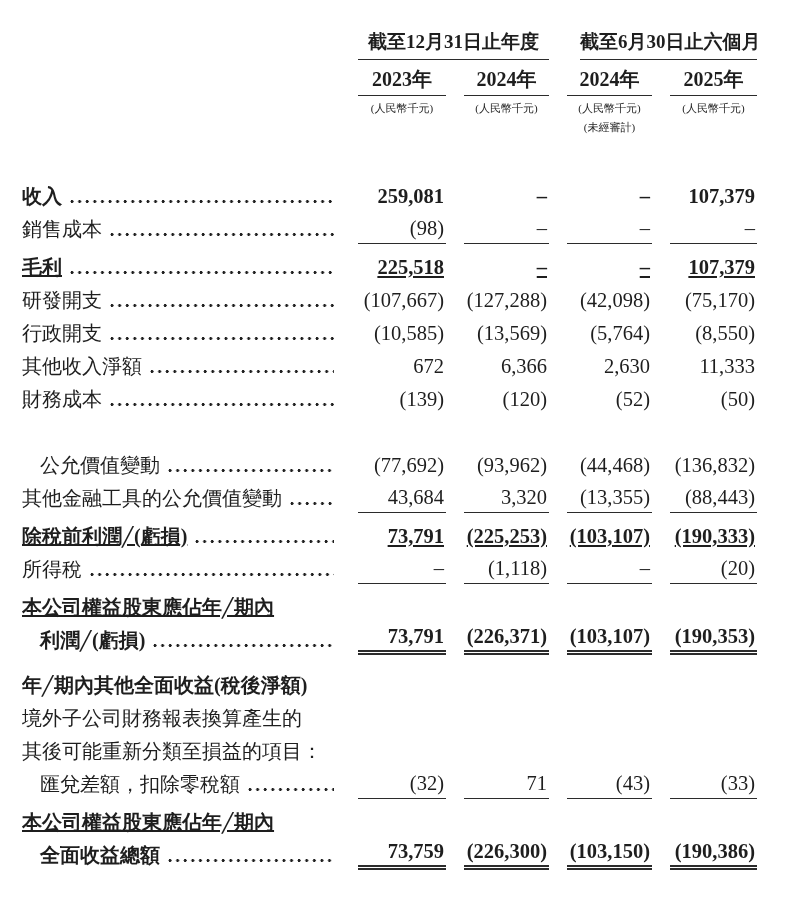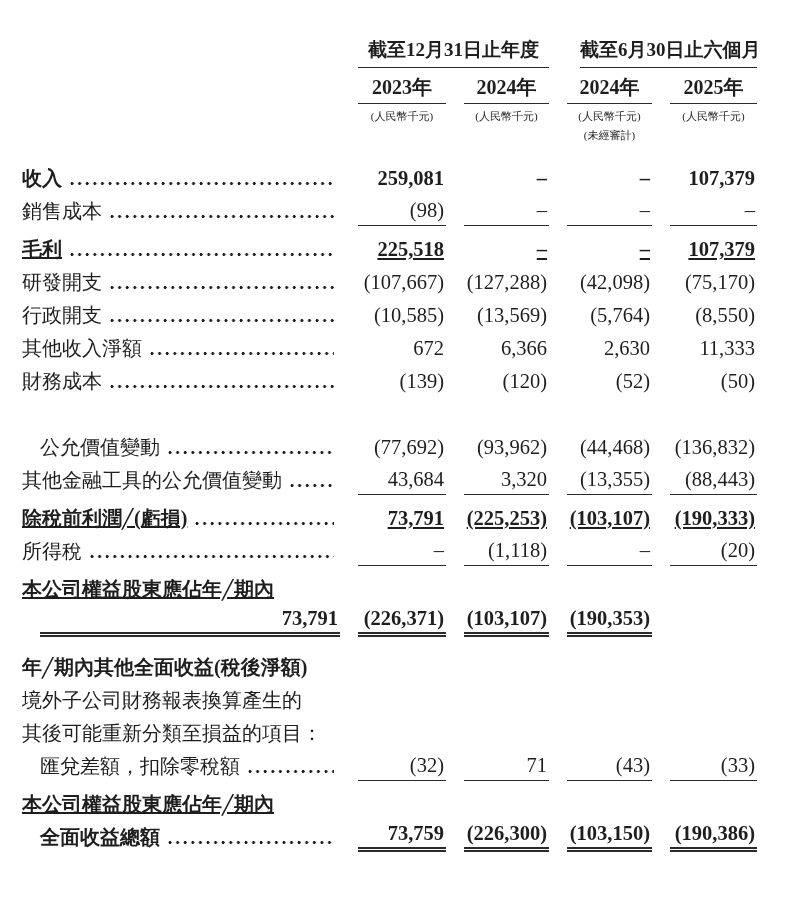--- a/index.html
+++ b/index.html
@@ -8,21 +8,21 @@
     --bg:#ffffff;
   }
   html,body{margin:0;padding:0;}
   body{
     width:800px;height:898px;background:var(--bg);
     font-family:"Liberation Serif","DejaVu Serif",serif;
     color:var(--ink);
     -webkit-font-smoothing:antialiased;
   }
   .page{position:relative;width:800px;height:898px;overflow:hidden;background:var(--bg);}
-  .tbl{position:absolute;left:22px;top:40px;width:735px;}
+  .tbl{position:absolute;left:22px;top:32px;width:735px;}
 
   
   .hgroups{display:grid;grid-template-columns:318px 209px 208px;align-items:end;}
   .hg-inner{
     display:block;text-align:center;font-weight:700;font-size:19px;line-height:1.1;
     margin-left:18px;border-bottom:1.7px solid var(--rule);padding-bottom:6px;white-space:nowrap;
   }
   .hgroup.g2 .hg-inner{margin-left:31px;}
 
   .hcols{display:grid;grid-template-columns:318px 106px 103px 103px 105px;align-items:start;}
@@ -31,21 +31,21 @@
     display:block;text-align:center;font-weight:700;font-size:20px;line-height:1.1;
     border-bottom:1.7px solid var(--rule);padding:8px 0 5px 0;white-space:nowrap;
   }
   .hc-unit,.hc-note{
     display:flex;justify-content:center;font-size:11px;line-height:1.2;
     padding-top:6px;white-space:nowrap;
   }
   .hc-note:empty{padding-top:0;}
 
   
-  .rows{margin-top:18px;}
+  .rows{margin-top:44px;}
   .brow{display:grid;grid-template-columns:318px 106px 103px 103px 105px;height:33px;align-items:end;}
   .lcell{
     display:flex;align-items:flex-end;padding-bottom:5px;
     font-size:20px;line-height:1.02;white-space:nowrap;overflow:hidden;
   }
   .ltext{flex:0 0 auto;}
   .indent .ltext{padding-left:18px;}
   .leader{
     flex:1 1 auto;height:5px;margin:0 6px 2px 8px;
     background-image:radial-gradient(circle at 2px 2.5px, var(--ink) 1.25px, transparent 1.75px);
@@ -352,20 +352,24 @@
           </div>
     <div class="vcell">
             <div class="vinner"></div>
           </div>
     <div class="vcell">
             <div class="vinner"></div>
           </div>
   </div>
 
   <div class="brow bold indent rrule-d">
+    <div class="lcell">
+      <span class="ltext">利潤╱(虧損)</span>
+      <span class="leader"></span>
+    </div>
     <div class="vcell">
             <div class="vinner">73,791</div>
           </div>
     <div class="vcell">
             <div class="vinner">(226,371)</div>
           </div>
     <div class="vcell">
             <div class="vinner">(103,107)</div>
           </div>
     <div class="vcell">

